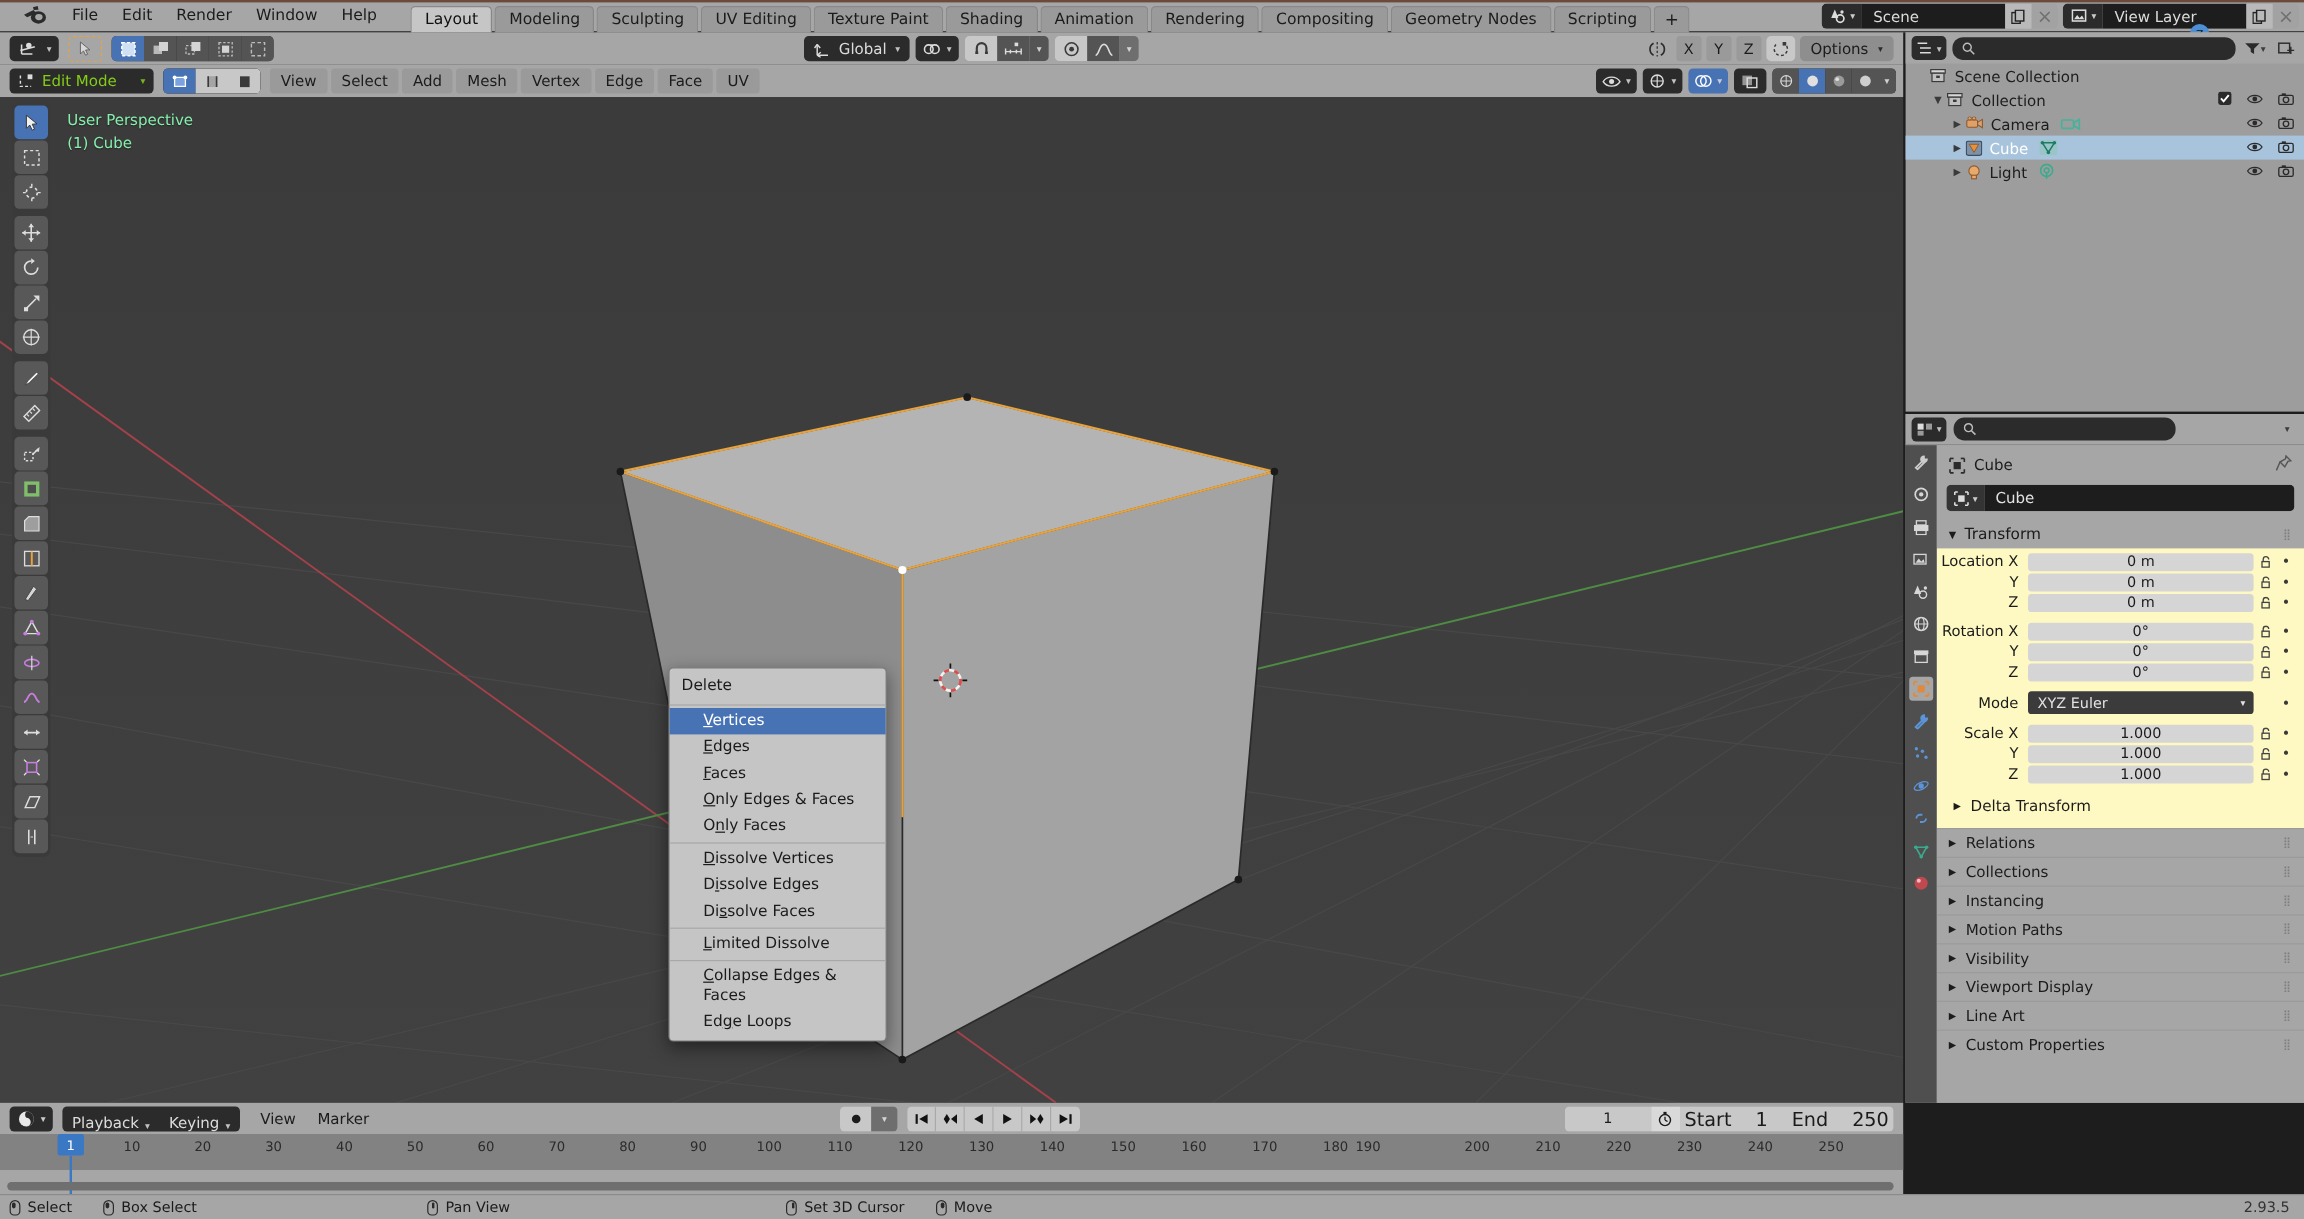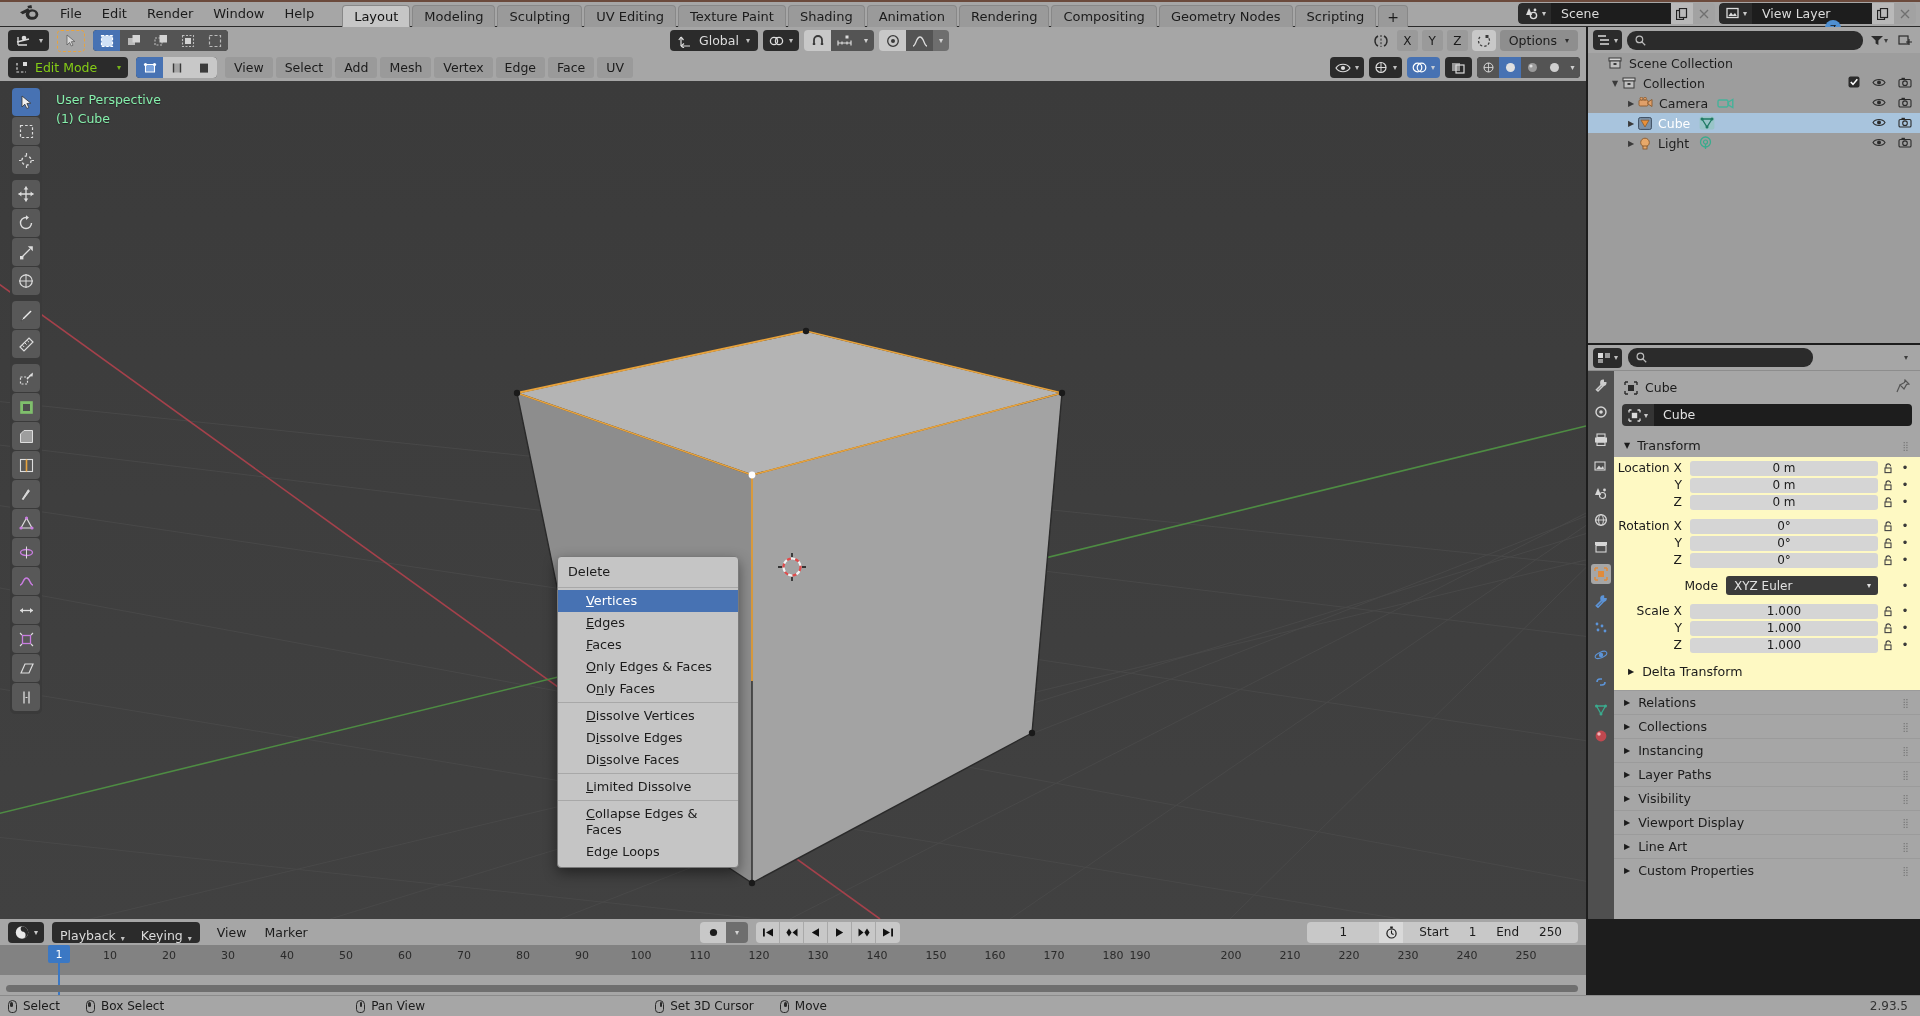--- a/index.html
+++ b/index.html
@@ -159,21 +159,21 @@
   .tl-sub { padding:0 8px; height:21px; display:flex; align-items:flex-end; gap:5px; color:#dcdcdc; font-size:12.5px; }
   .tl-menu { padding:3px 9px; font-size:12.5px; color:#1b1b1b; }
   .transport { display:flex; align-items:center; height:21px; border-radius:4px; overflow:hidden; }
   .tb { width:24px; height:21px; background:#c8c8c8; display:flex; align-items:center; justify-content:center; color:#111; font-size:11px; border-right:1px solid #a9a9a9;}
   .recgrp { display:flex; align-items:center; height:21px; border-radius:4px; overflow:hidden; margin-right:8px;}
   .rec { width:26px; height:21px; background:#c8c8c8; display:flex; align-items:center; justify-content:center;}
   .recchev { width:22px; height:21px; background:#6e6e6e; display:flex; align-items:center; justify-content:center;}
   .frame-grp { position:absolute; right:8px; display:flex; align-items:center; height:21px; border-radius:4px; overflow:hidden; }
   .fnum { width:72px; height:21px; background:#c8c8c8; display:flex; align-items:center; justify-content:center; font-size:12px; color:#1b1b1b; }
   .fstop { width:24px; height:21px; background:#d9d9d9; display:flex; align-items:center; justify-content:center;}
-  .flabel { height:21px; background:#c8c8c8; display:flex; align-items:center; gap:20px; padding:0 16px; font-size:12px; color:#1b1b1b;}
+  .flabel { height:21px; background:#c8c8c8; display:flex; align-items:center; gap:20px; padding:0 4px; font-size:16px; color:#1b1b1b;}
   .tl-ruler { position:absolute; left:0; top:26px; width:1586px; height:30px; background:#828282; }
   .tick { position:absolute; top:4px; font-size:11px; color:#2a2a2a; transform:translateX(-50%); }
   .playhead { position:absolute; top:0; width:22px; height:18px; background:#3b78c4; border-radius:2px; display:flex; align-items:center; justify-content:center; color:#fff; font-size:11px; }
   .playline { position:absolute; top:18px; width:2px; height:38px; background:#3b78c4;}
   .tl-scroll { position:absolute; left:6px; bottom:5px; width:1572px; height:7px; background:#6f6f6f; border-radius:4px; }
 
   
   .status { position:absolute; left:0; bottom:0; width:1920px; height:21px; background:#a6a6a6; display:flex; align-items:center; padding-left:8px; gap:0; border-top:1px solid #8b8b8b;}
   .st-item { display:flex; align-items:center; gap:6px; font-size:12px; color:#1b1b1b; margin-right:26px; }
   .st-ver { margin-left:auto; margin-right:12px; font-size:12px; color:#333; }
@@ -1132,21 +1132,21 @@
         <span class="plock">
             <svg width="11" height="11" viewBox="0 0 11 11">
               <path d="M3 5 L3 3.2 a2.3 2.3 0 0 1 4.6 0" fill="none" stroke="#444" stroke-width="1.1"></path>
               <rect x="2" y="5" width="6" height="4.6" fill="none" stroke="#444" stroke-width="1.1"></rect>
             </svg>
           </span>
         <span class="pdot">•</span>
       </div>
       <div class="gap"></div>
 
-      <div class="prow" style="height:19px;margin-left:36px;">
+      <div class="prow" style="height:19px;">
         <span class="plabel">Mode</span>
         <span class="pfield dark" style="height:19px;">
           <span>XYZ Euler</span>
           <span class="dchev">▾</span>
         </span>
         <span class="plock"></span>
         <span class="pdot">•</span>
       </div>
       <div class="gap"></div>
 
@@ -1200,21 +1200,21 @@
       <span>Collections</span>
       <span class="dots">⣿</span>
     </div>
     <div class="subpanel">
       <span style="font-size:8px;">▶</span>
       <span>Instancing</span>
       <span class="dots">⣿</span>
     </div>
     <div class="subpanel">
       <span style="font-size:8px;">▶</span>
-      <span>Layer Paths</span>
+      <span>Motion Paths</span>
       <span class="dots">⣿</span>
     </div>
     <div class="subpanel">
       <span style="font-size:8px;">▶</span>
       <span>Visibility</span>
       <span class="dots">⣿</span>
     </div>
     <div class="subpanel">
       <span style="font-size:8px;">▶</span>
       <span>Viewport Display</span>

